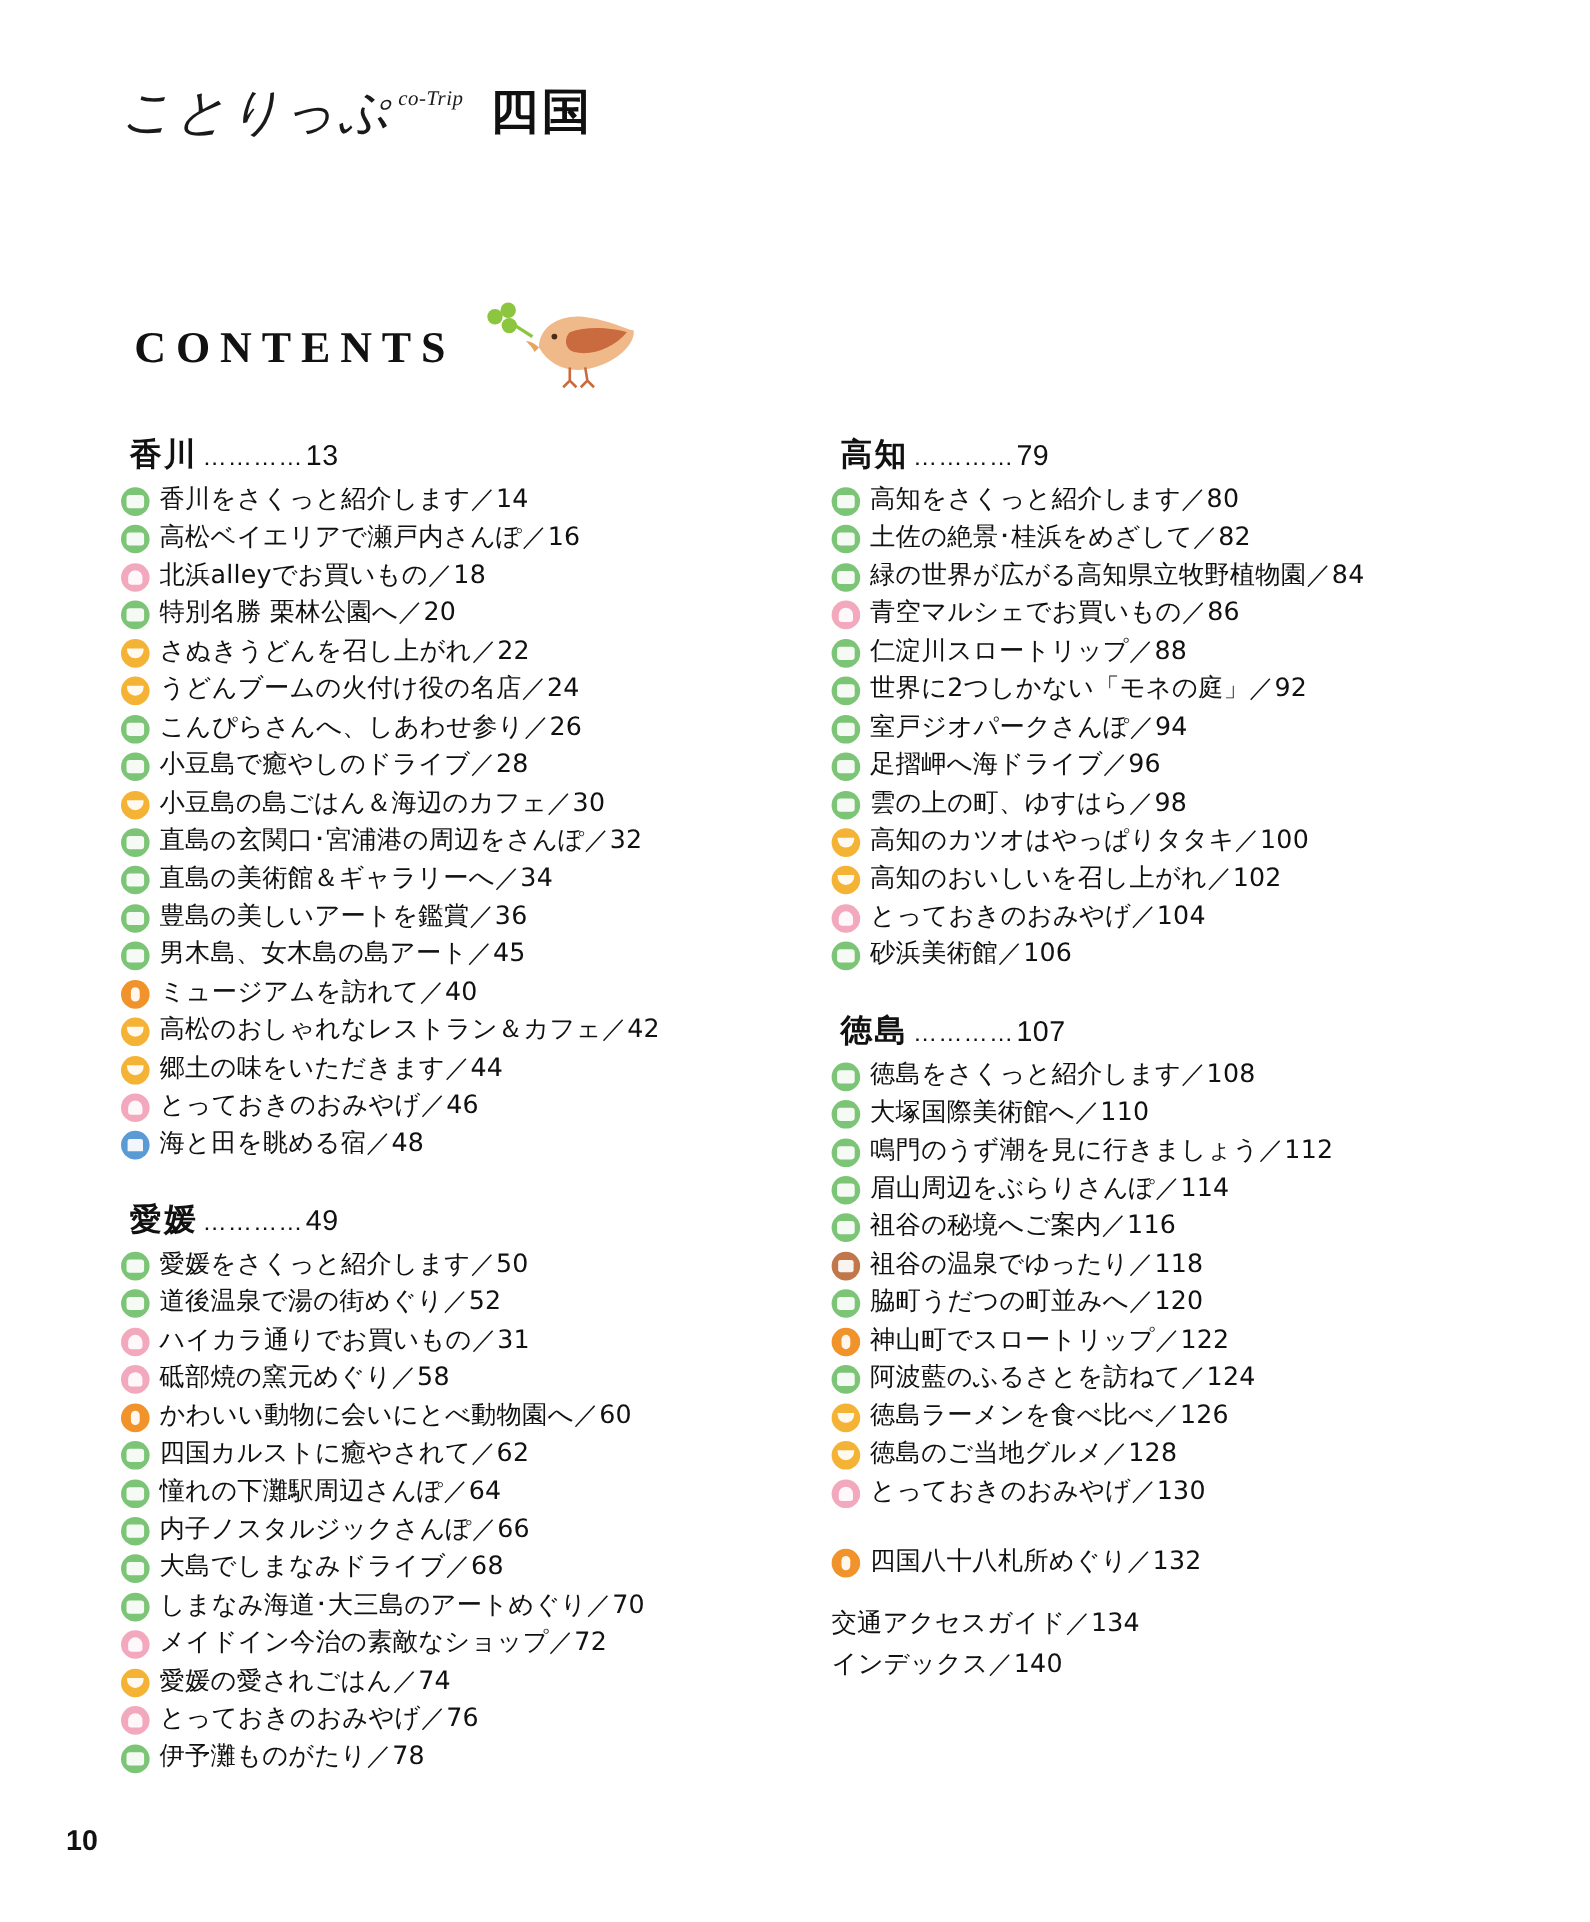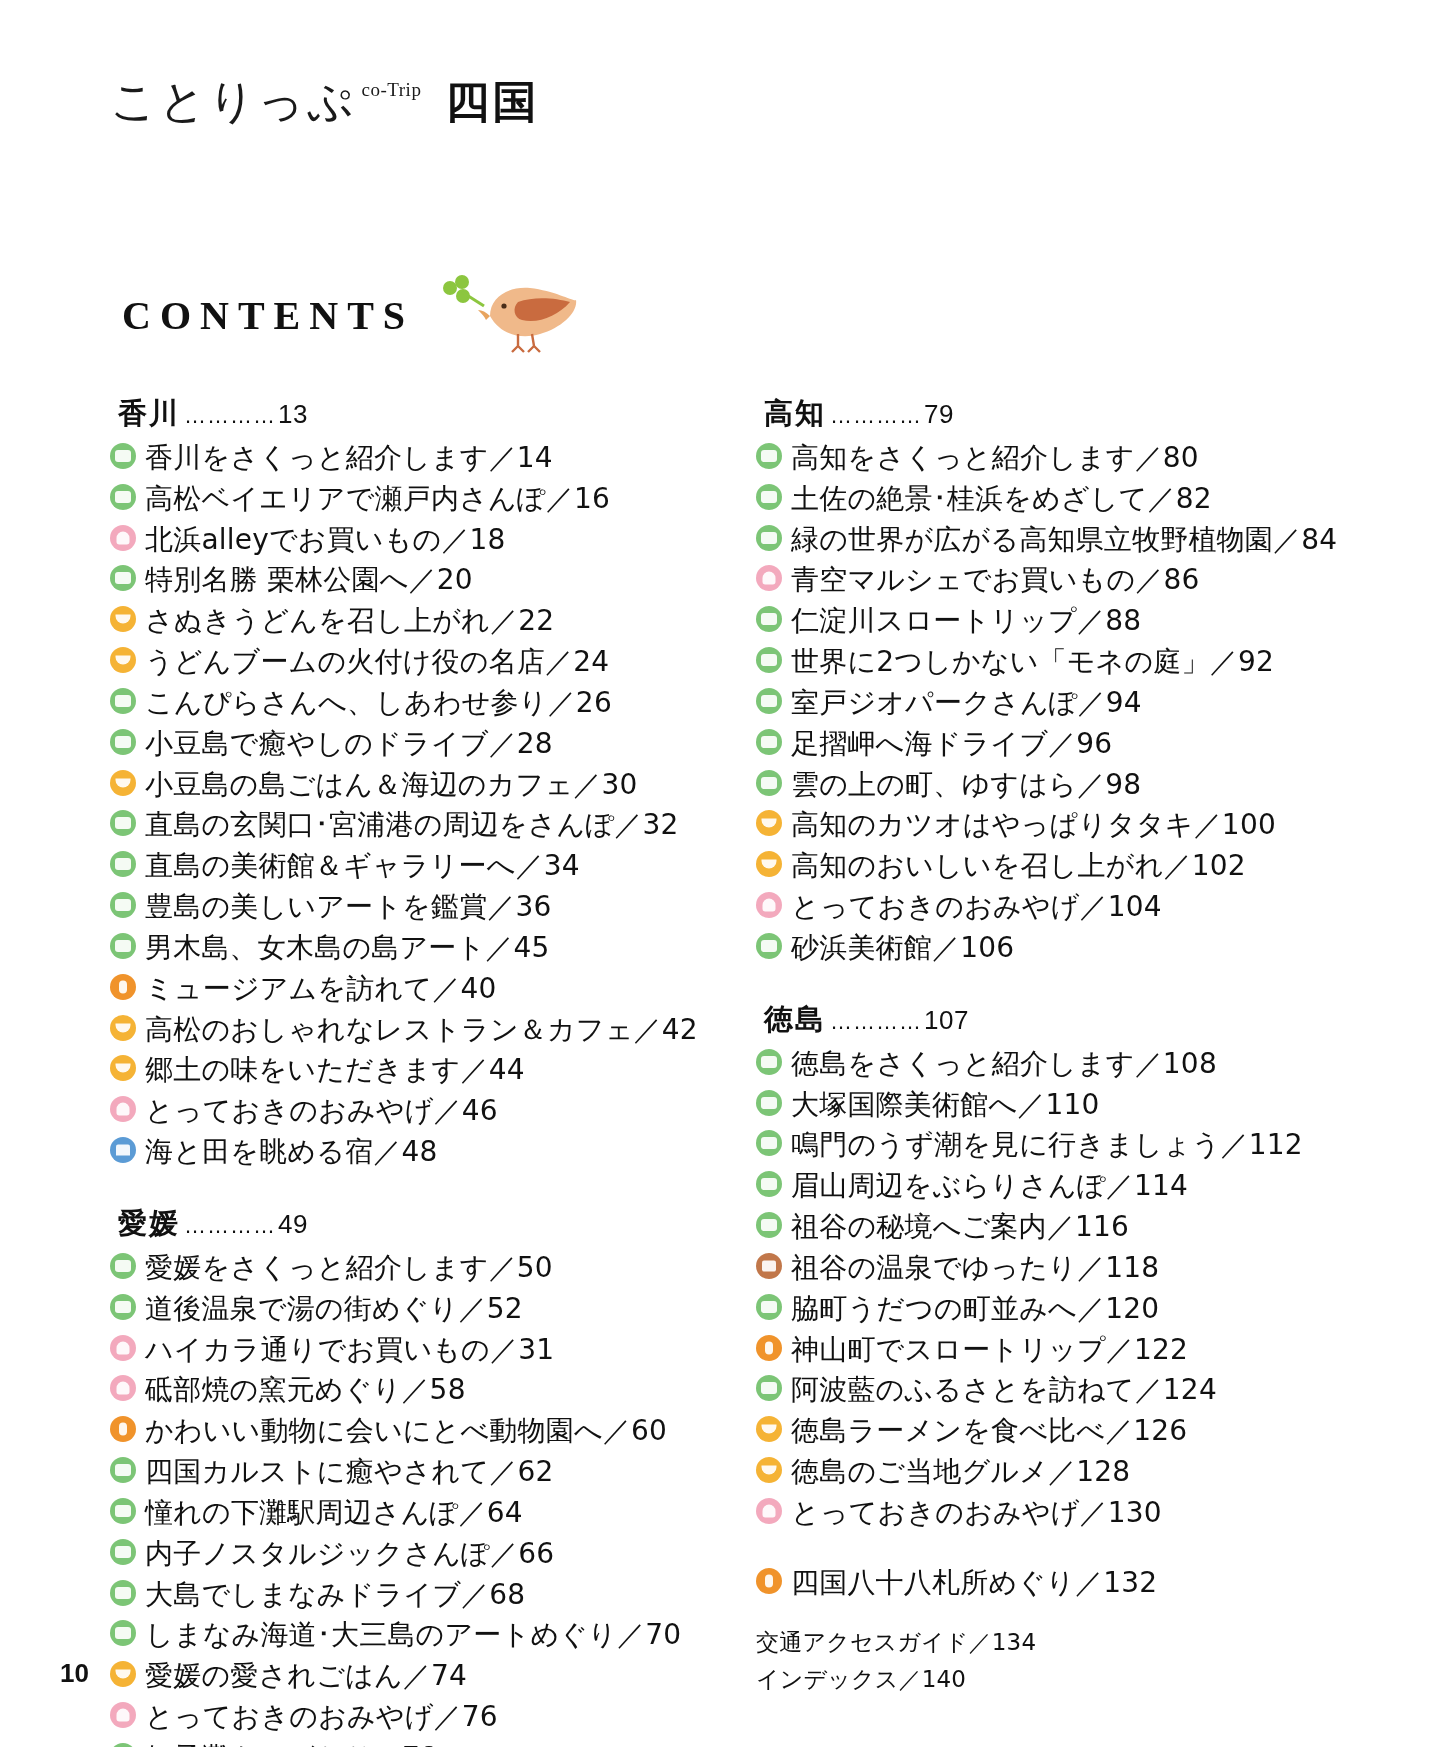--- a/index.html
+++ b/index.html
@@ -25,20 +25,21 @@
     align-items: flex-end;
     gap: 22px;
   }
   .logo-kotorippu {
     font-family: "DejaVu Sans", sans-serif;
     font-size: 46px;
     letter-spacing: 2px;
     color: #1a1a1a;
     line-height: 1;
     position: relative;
+    font-style: italic;
   }
   .logo-cotrip {
     position: absolute;
     right: -66px;
     top: 2px;
     font-family: "Liberation Serif", serif;
     font-size: 19px;
     letter-spacing: 0.5px;
     color: #1a1a1a;
     margin-left: 28px;
@@ -178,21 +179,21 @@
     border-radius: 2px 2px 0 0;
     background: #ffffff;
   }
   .entry-icon.onsen::after {
     width: 14px; height: 11px;
     border-radius: 2px;
     background: #ffffff;
   }
   .entry-text {
     font-family: "DejaVu Sans", sans-serif;
-    font-size: 28px;
+    font-size: 23px;
     color: #111111;
     letter-spacing: 0.2px;
     white-space: nowrap;
   }
 
   .standalone {
     margin-top: 26px;
     margin-bottom: 26px;
   }
   .plain-list {
@@ -383,20 +384,24 @@
           </li>
         <li class="entry">
             <span class="entry-icon sight" style="background: rgb(124, 197, 118);"></span>
             <span class="entry-text">大島でしまなみドライブ／68</span>
           </li>
         <li class="entry">
             <span class="entry-icon sight" style="background: rgb(124, 197, 118);"></span>
             <span class="entry-text">しまなみ海道･大三島のアートめぐり／70</span>
           </li>
         <li class="entry">
+            <span class="entry-icon shop" style="background: rgb(243, 169, 189);"></span>
+            <span class="entry-text">メイドイン今治の素敵なショップ／72</span>
+          </li>
+        <li class="entry">
             <span class="entry-icon food" style="background: rgb(245, 179, 53);"></span>
             <span class="entry-text">愛媛の愛されごはん／74</span>
           </li>
         <li class="entry">
             <span class="entry-icon shop" style="background: rgb(243, 169, 189);"></span>
             <span class="entry-text">とっておきのおみやげ／76</span>
           </li>
         <li class="entry">
             <span class="entry-icon sight" style="background: rgb(124, 197, 118);"></span>
             <span class="entry-text">伊予灘ものがたり／78</span>

